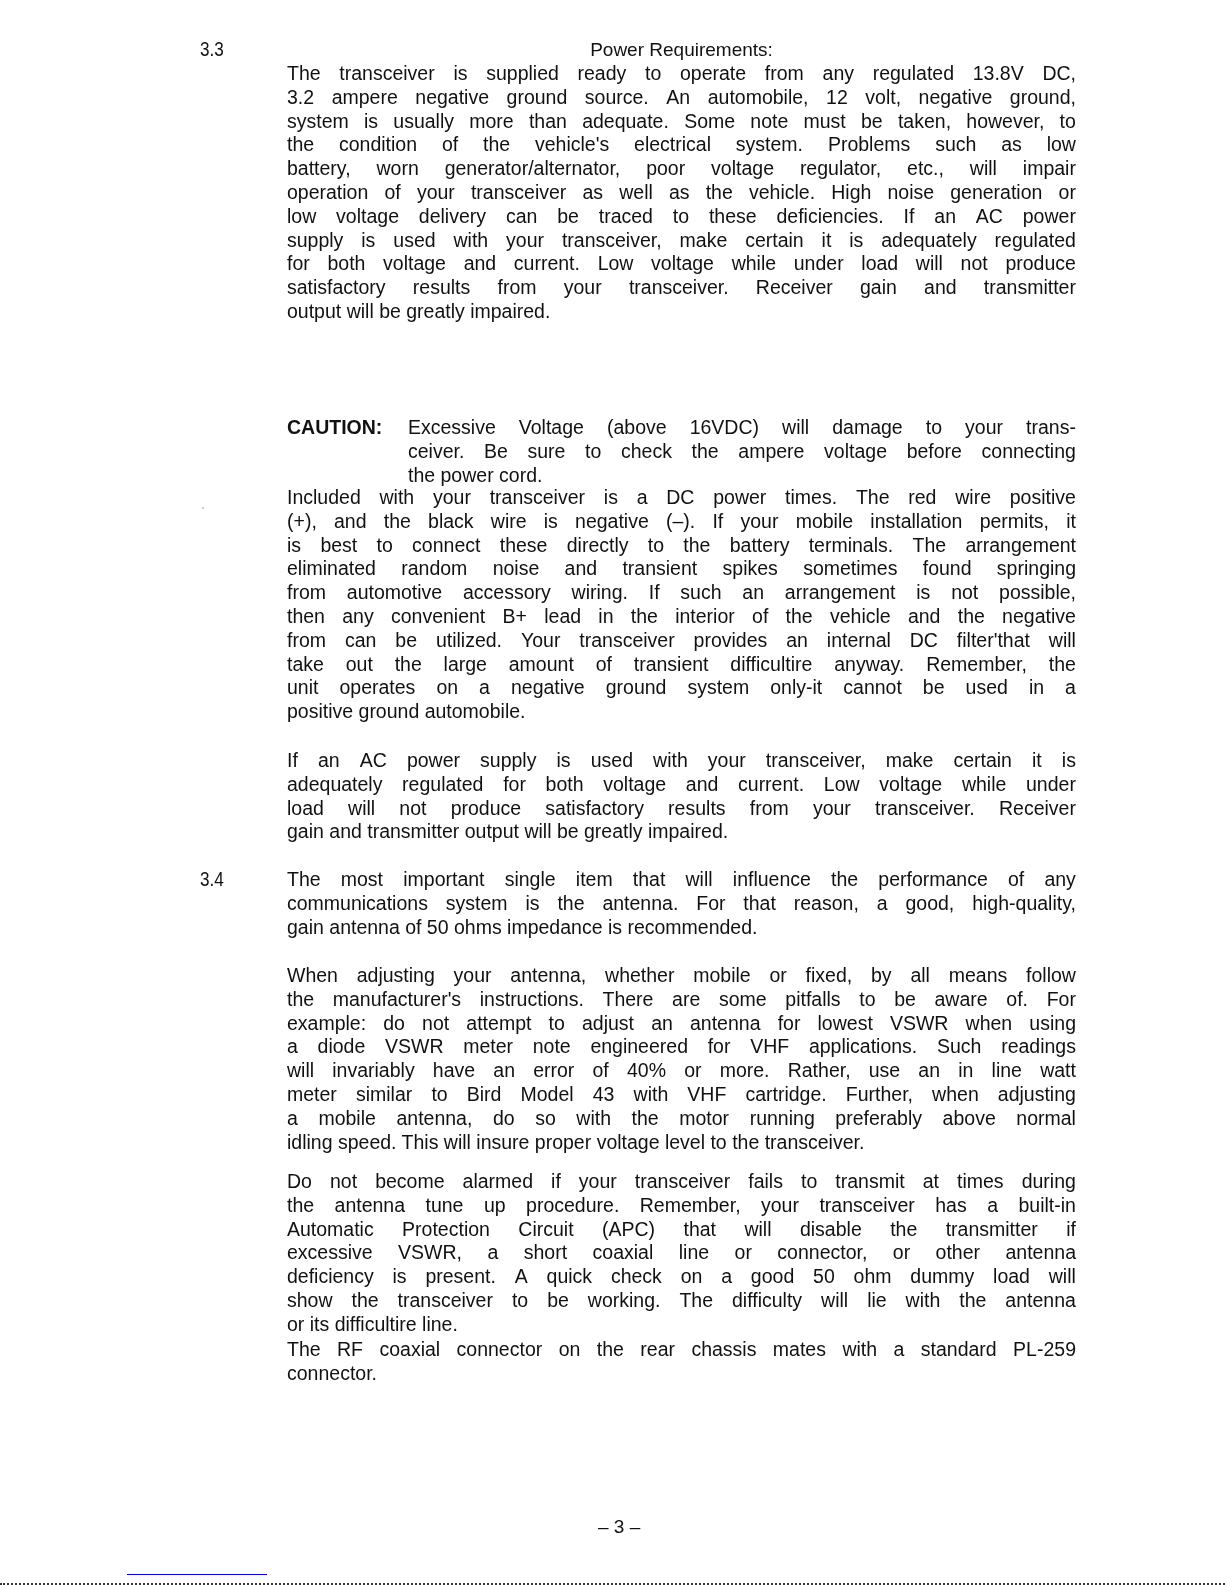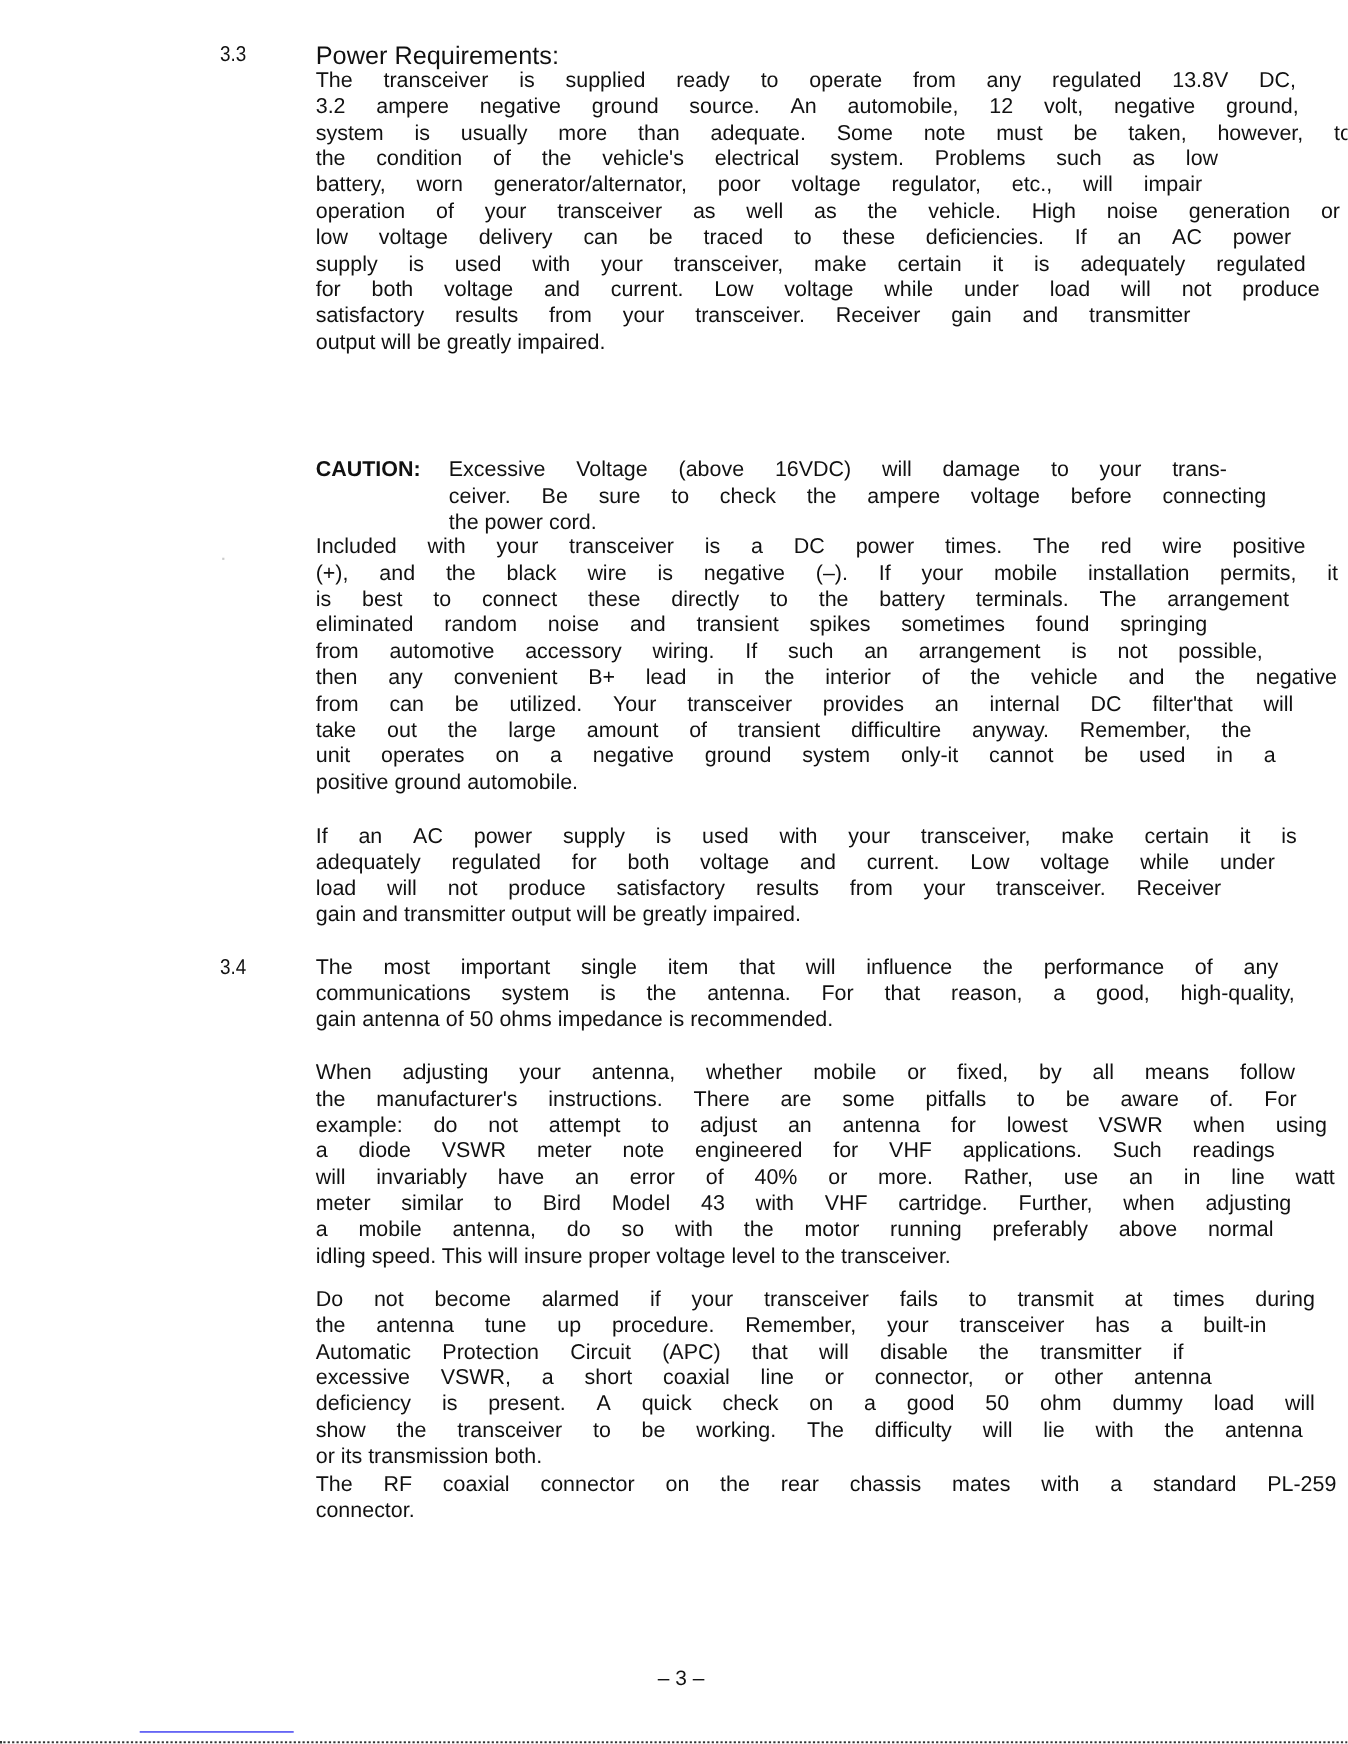--- a/index.html
+++ b/index.html
@@ -4,22 +4,22 @@
 <style>
   html, body { margin: 0; padding: 0; background: #ffffff; }
   body { width: 1225px; height: 1585px; position: relative; overflow: hidden;
          font-family: "Liberation Sans Narrow", "Liberation Sans", sans-serif; color: #111; }
   .page { position: absolute; left: 0; top: 0; width: 1225px; height: 1403px; }
   .num { position: absolute; left: 200px; font-size: 19.5px; transform: scaleX(0.88); transform-origin: left top; }
   .block { position: absolute; left: 287px; width: 789px; }
   .line { display: block; height: 23.8px; line-height: 23.8px; font-size: 19.5px; white-space: nowrap;
           text-align: justify; text-align-last: justify; }
   .line.last { text-align-last: left; }
-  .jl { display: flex; justify-content: space-between; width: 100%; gap: 28px; }
-  .heading { font-size: 23px; height: 24px; line-height: 24px; }
+  .jl { display: flex; justify-content: space-between; width: 100%; }
+  .heading { font-size: 19px; height: 24px; line-height: 24px; text-align: center; }
   .caution-label { position: absolute; left: 287px; font-size: 19.5px; font-weight: bold; line-height: 23.8px; }
   .caution-body { position: absolute; left: 408px; width: 668px; }
   .page-number { position: absolute; left: 598px; top: 1516px; font-size: 19px; }
   .link-underline { position: absolute; left: 127px; top: 1574px; width: 140px; height: 1px; background: #0000ee; }
   .bottom-border { position: absolute; left: 0; top: 1583px; width: 1225px; height: 0; border-top: 2px dotted #333; }
   .speck { position: absolute; left: 202px; top: 507px; width: 2px; height: 2px; background: #ccc; }
 </style>
 </head>
 <body>
 
@@ -665,21 +665,21 @@
           <span>working.</span>
           <span>The</span>
           <span>difficulty</span>
           <span>will</span>
           <span>lie</span>
           <span>with</span>
           <span>the</span>
           <span>antenna</span>
         </div>
       </div>
-      <div class="line last">or its transmission both.</div>
+      <div class="line last">or its difficultire line.</div>
     </div>
   <div class="block" style="top:1338px;">
       <div class="line">
         <div class="jl">
           <span>The</span>
           <span>RF</span>
           <span>coaxial</span>
           <span>connector</span>
           <span>on</span>
           <span>the</span>

